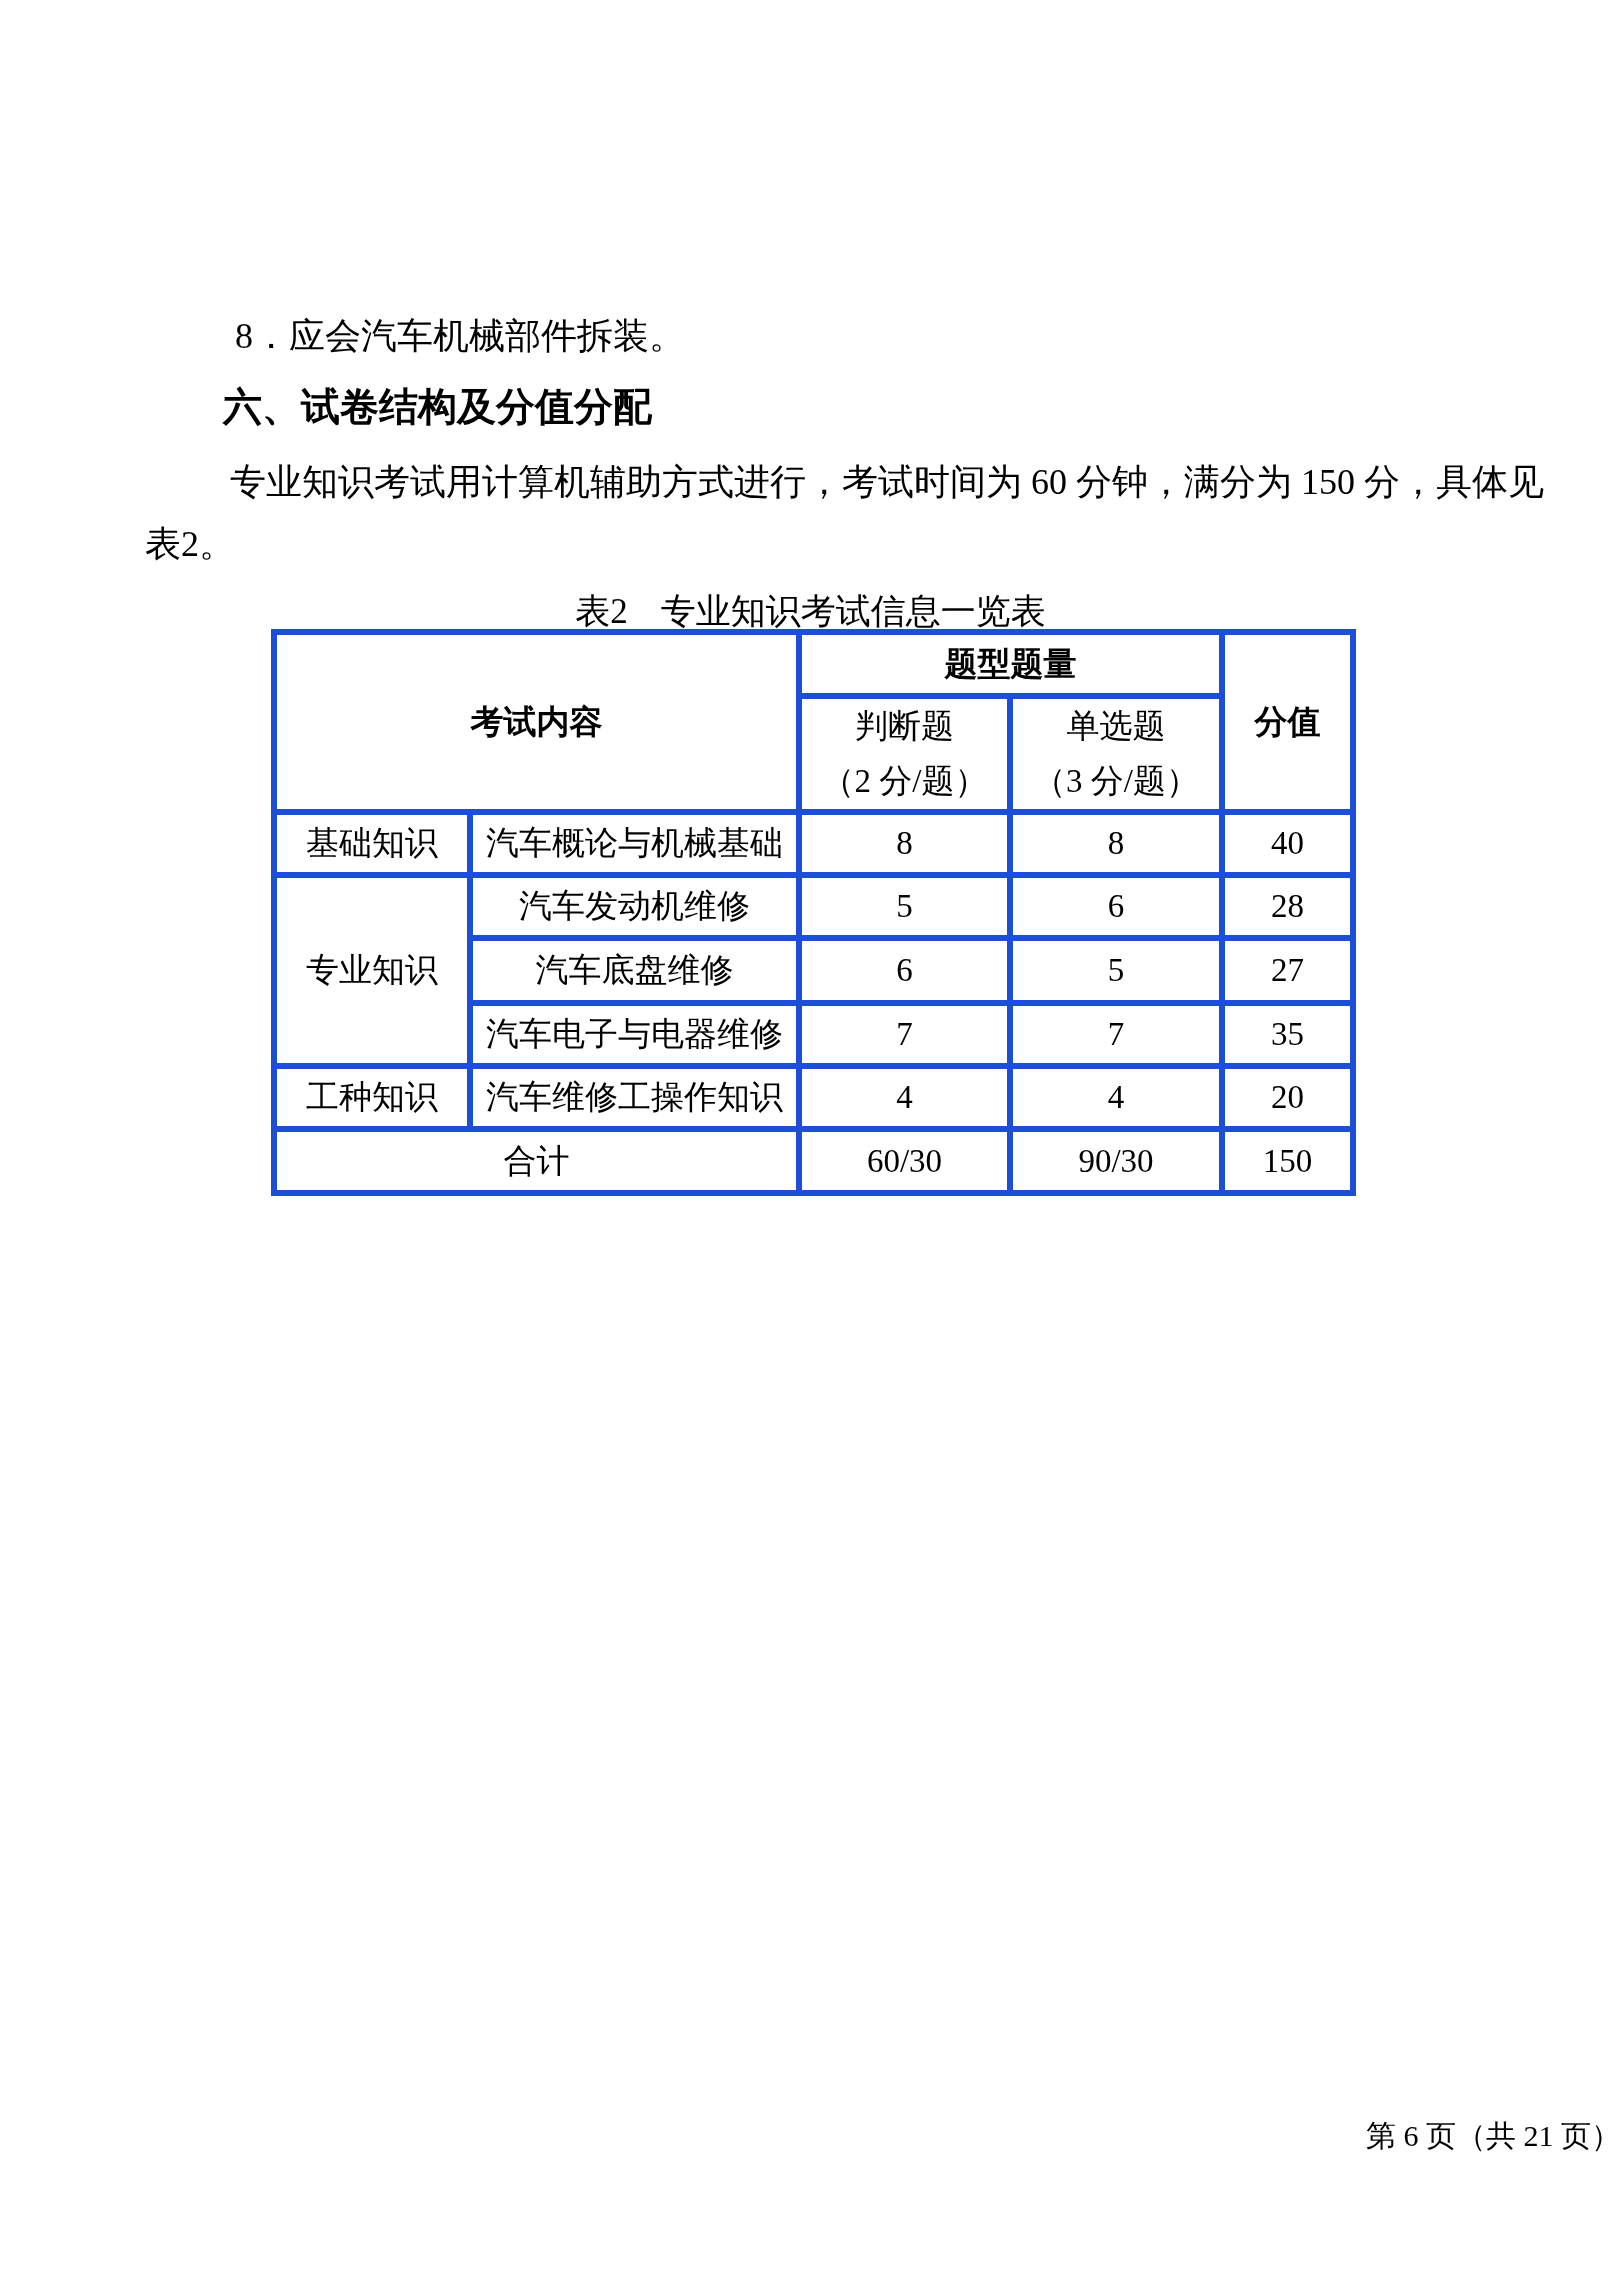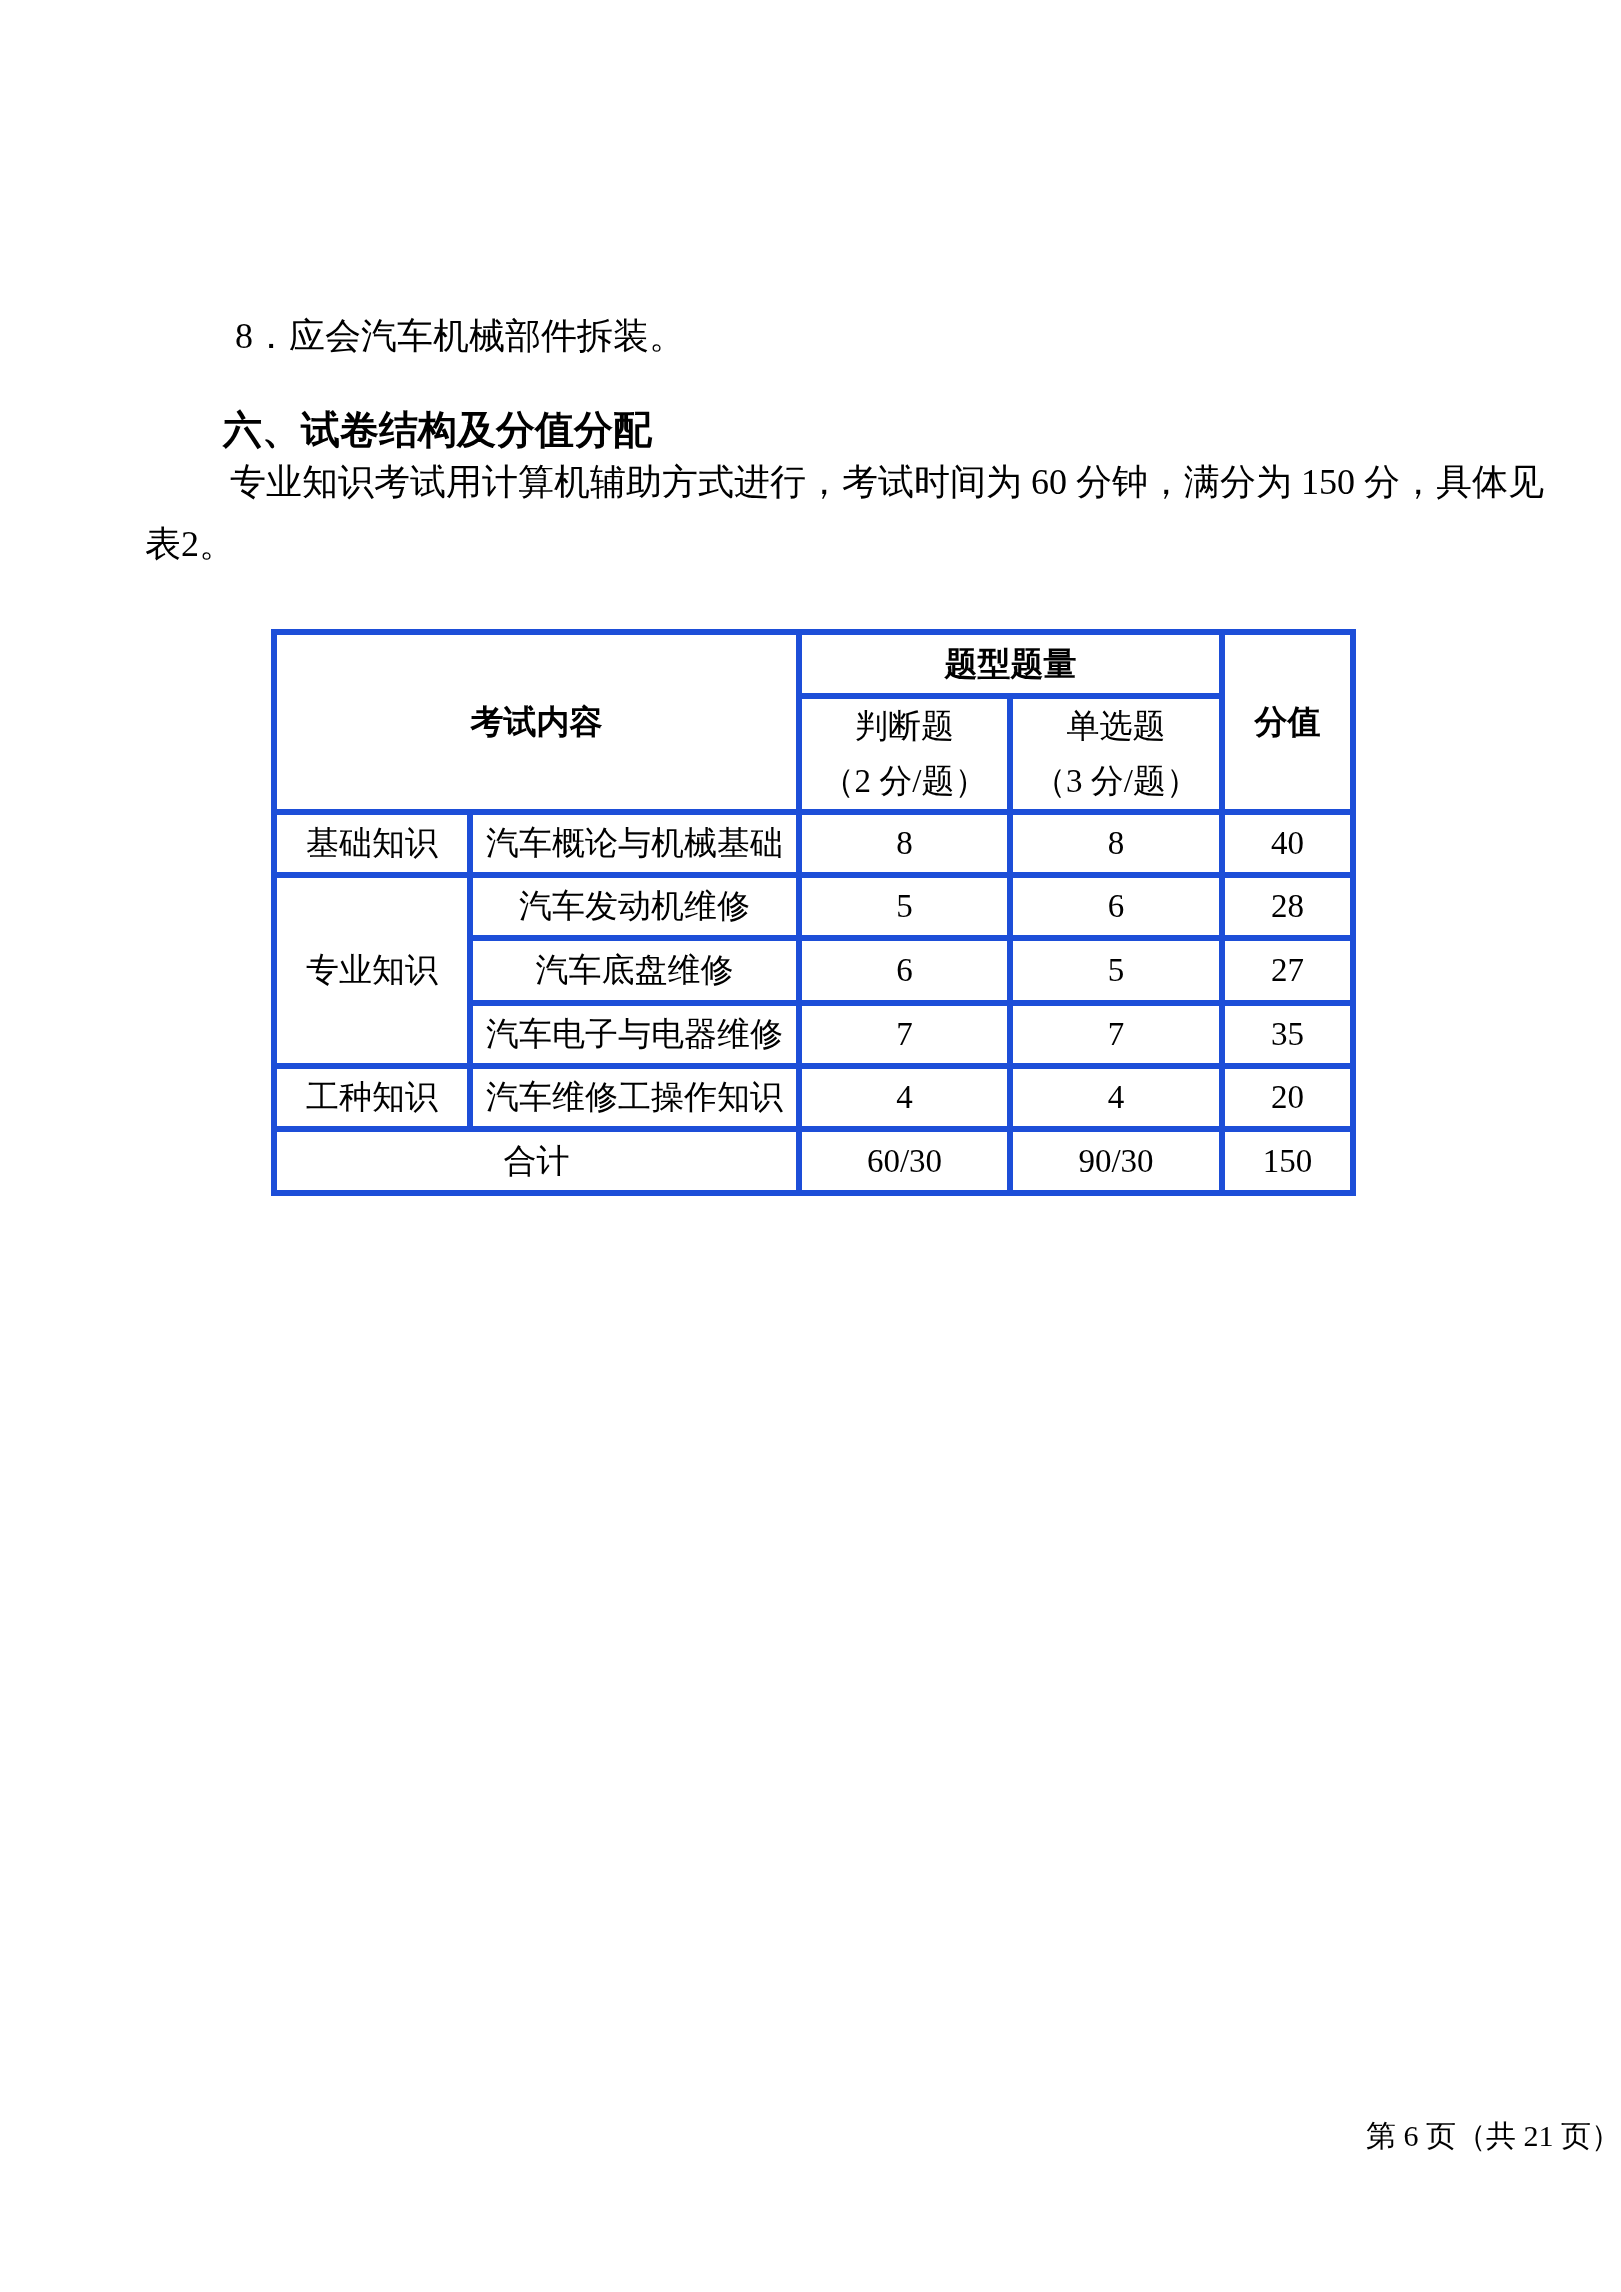--- a/index.html
+++ b/index.html
@@ -12,21 +12,20 @@
     color: #000000;
     overflow: hidden;
   }
   .abs { position: absolute; white-space: nowrap; }
   .body-text { font-size: 36px; line-height: 43px; }
   .heading {
     font-family: "Liberation Sans", "DejaVu Sans", sans-serif;
     font-weight: bold;
     font-size: 39px;
     line-height: 45px;
-    margin-top: 23px;
   }
   .caption { left: 0; width: 1621px; text-align: center; font-size: 35px; }
   .caption .cap-prefix { margin-right: 33px; }
   table.exam-table {
     position: absolute;
     left: 271px;
     top: 629px;
     width: 1079px;
     border-collapse: collapse;
     table-layout: fixed;
@@ -57,20 +56,23 @@
 
 
   <div class="abs body-text" style="left:235px; top:315px;">8．应会汽车机械部件拆装。</div>
 
   <div class="abs heading" style="left:223px; top:384px;">六、试卷结构及分值分配</div>
 
   <div class="abs body-text" style="left:230px; top:461px;">专业知识考试用计算机辅助方式进行，考试时间为 60 分钟，满分为 150 分，具体见</div>
 
   <div class="abs body-text" style="left:145px; top:523px;">表2。</div>
 
+  <div class="abs caption" style="top:588px;">
+    <span class="cap-prefix">表2</span><span>专业知识考试信息一览表</span>
+  </div>
 
   <table class="exam-table">
     <colgroup>
       <col style="width:196px">
         <col style="width:329px">
         <col style="width:211px">
         <col style="width:212px">
         <col style="width:131px">
     </colgroup>
     <tbody>

